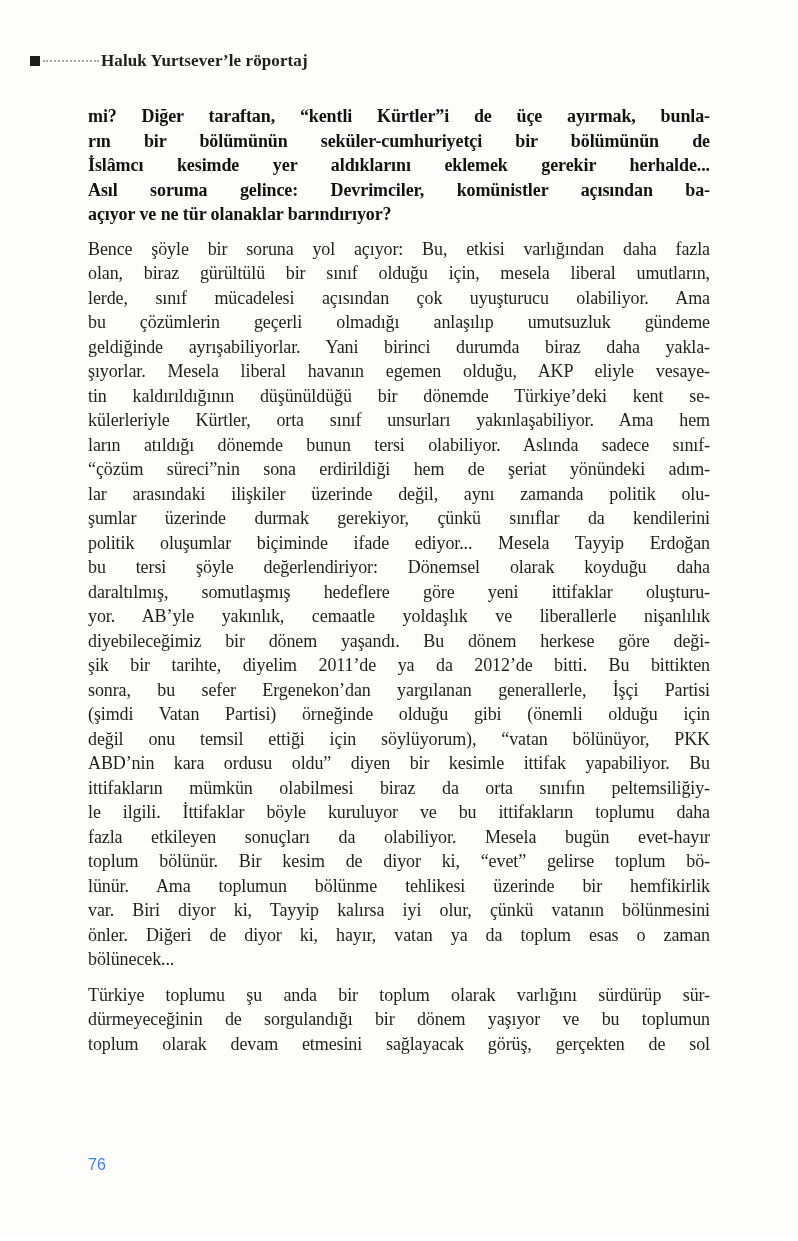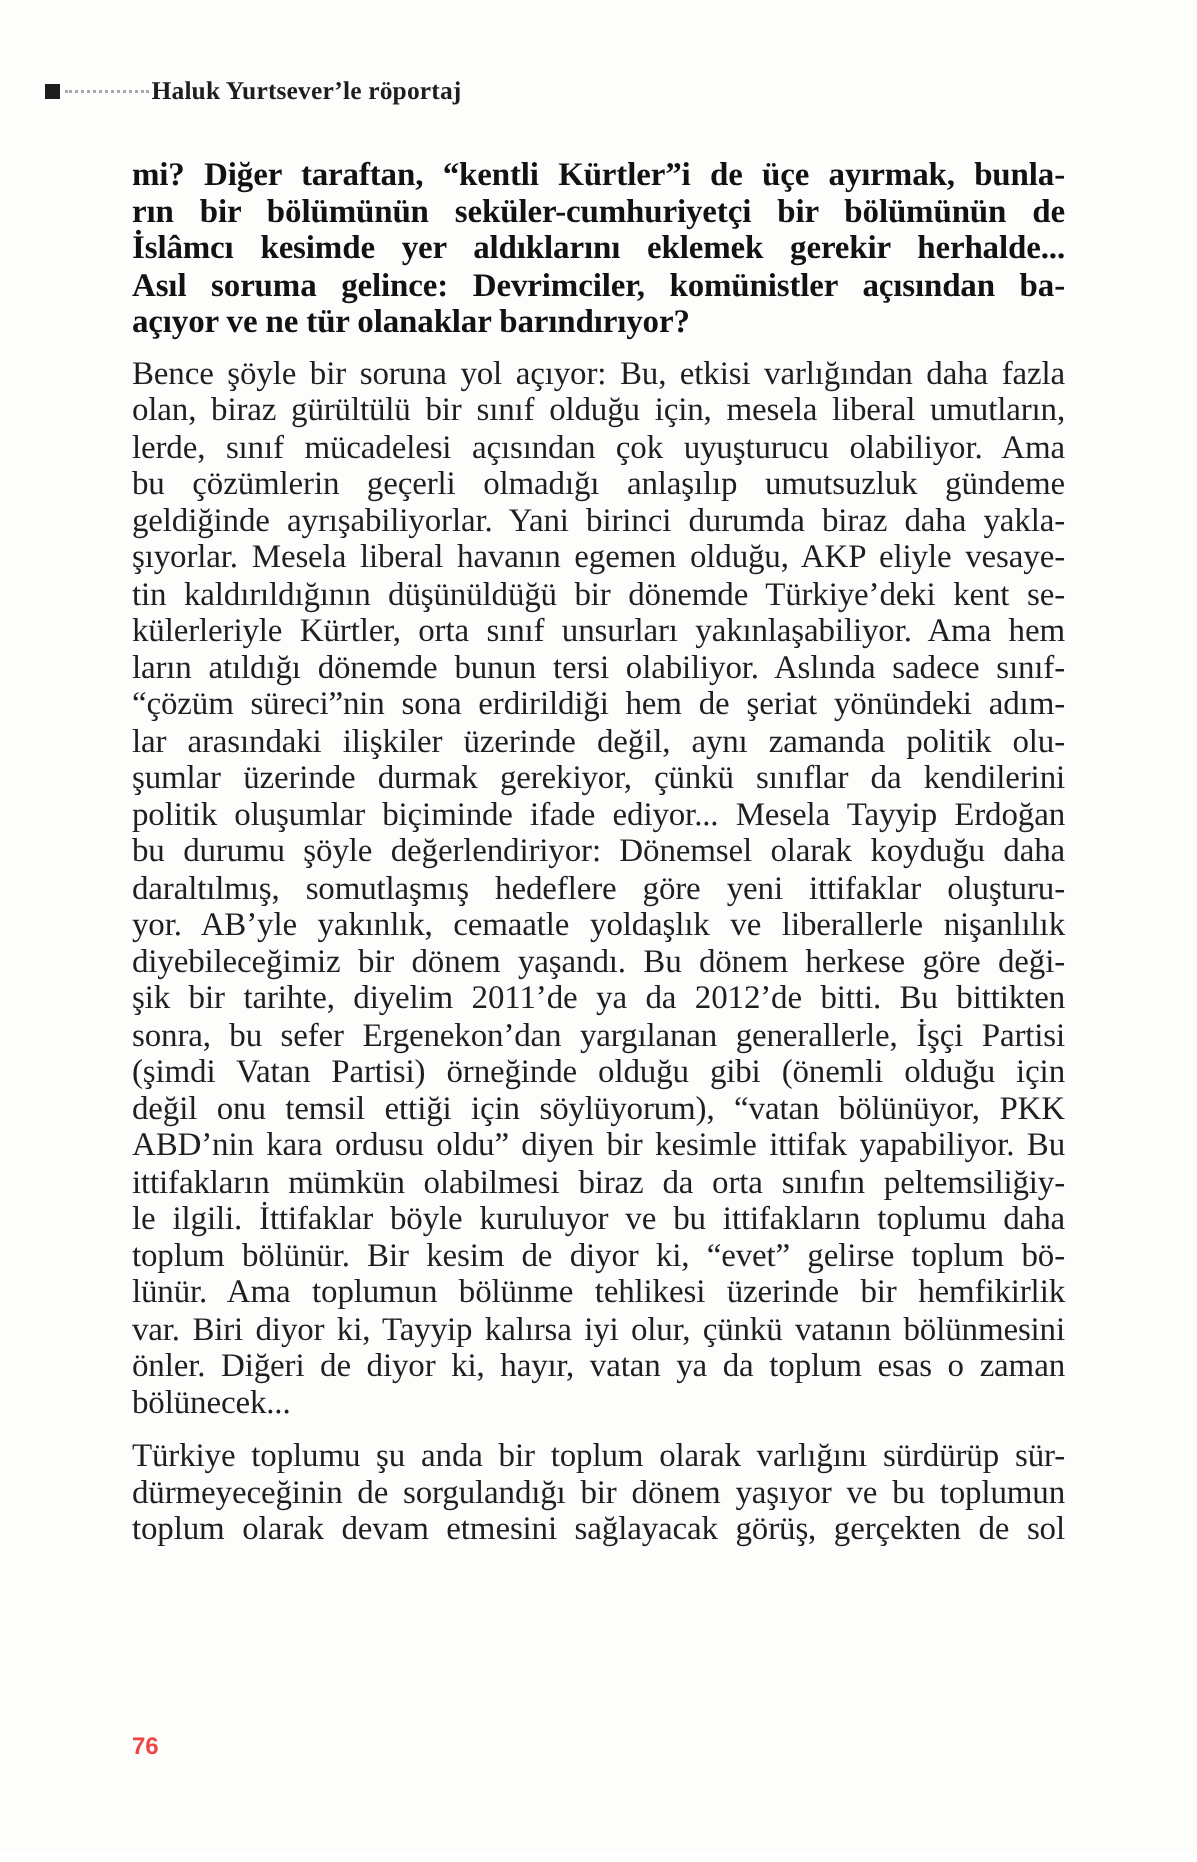--- a/index.html
+++ b/index.html
@@ -45,21 +45,21 @@
     letter-spacing: 0.1px;
     white-space: nowrap;
   }
   .column {
     position: absolute;
     left: 88px;
     top: 104px;
     width: 622px;
   }
   .para {
-    font-size: 22px;
+    font-size: 18px;
     line-height: 24.5px;
     color: #1f1f1f;
     margin: 0 0 11px 0;
   }
   .para.bold {
     font-weight: bold;
     color: #121212;
     margin-bottom: 10px;
   }
   .tline {
@@ -70,23 +70,23 @@
     white-space: normal;
   }
   .tline.left-last {
     text-align-last: left;
   }
   .pagenum {
     position: absolute;
     left: 88px;
     top: 1156px;
     font-family: "Liberation Sans", sans-serif;
-    font-weight: bold;
+    font-weight: normal;
     font-size: 16px;
-    color: #ef4444;
+    color: #3b82f6;
   }
 </style>
 </head>
 <body>
 
 <div class="page">
 
   <div class="header">
     <span class="sq"></span>
     <span class="dots"></span>
@@ -108,31 +108,32 @@
         <div class="tline">bu çözümlerin geçerli olmadığı anlaşılıp umutsuzluk gündeme</div>
         <div class="tline">geldiğinde ayrışabiliyorlar. Yani birinci durumda biraz daha yakla-</div>
         <div class="tline">şıyorlar. Mesela liberal havanın egemen olduğu, AKP eliyle vesaye-</div>
         <div class="tline">tin kaldırıldığının düşünüldüğü bir dönemde Türkiye’deki kent se-</div>
         <div class="tline">külerleriyle Kürtler, orta sınıf unsurları yakınlaşabiliyor. Ama hem</div>
         <div class="tline">ların atıldığı dönemde bunun tersi olabiliyor. Aslında sadece sınıf-</div>
         <div class="tline">“çözüm süreci”nin sona erdirildiği hem de şeriat yönündeki adım-</div>
         <div class="tline">lar arasındaki ilişkiler üzerinde değil, aynı zamanda politik olu-</div>
         <div class="tline">şumlar üzerinde durmak gerekiyor, çünkü sınıflar da kendilerini</div>
         <div class="tline">politik oluşumlar biçiminde ifade ediyor... Mesela Tayyip Erdoğan</div>
-        <div class="tline">bu durumu şöyle değerlendiriyor: Dönemsel olarak koyduğu daha</div>
+        <div class="tline">bu tersi şöyle değerlendiriyor: Dönemsel olarak koyduğu daha</div>
         <div class="tline">daraltılmış, somutlaşmış hedeflere göre yeni ittifaklar oluşturu-</div>
         <div class="tline">yor. AB’yle yakınlık, cemaatle yoldaşlık ve liberallerle nişanlılık</div>
         <div class="tline">diyebileceğimiz bir dönem yaşandı. Bu dönem herkese göre deği-</div>
         <div class="tline">şik bir tarihte, diyelim 2011’de ya da 2012’de bitti. Bu bittikten</div>
         <div class="tline">sonra, bu sefer Ergenekon’dan yargılanan generallerle, İşçi Partisi</div>
         <div class="tline">(şimdi Vatan Partisi) örneğinde olduğu gibi (önemli olduğu için</div>
         <div class="tline">değil onu temsil ettiği için söylüyorum), “vatan bölünüyor, PKK</div>
         <div class="tline">ABD’nin kara ordusu oldu” diyen bir kesimle ittifak yapabiliyor. Bu</div>
         <div class="tline">ittifakların mümkün olabilmesi biraz da orta sınıfın peltemsiliğiy-</div>
         <div class="tline">le ilgili. İttifaklar böyle kuruluyor ve bu ittifakların toplumu daha</div>
+        <div class="tline">fazla etkileyen sonuçları da olabiliyor. Mesela bugün evet-hayır</div>
         <div class="tline">toplum bölünür. Bir kesim de diyor ki, “evet” gelirse toplum bö-</div>
         <div class="tline">lünür. Ama toplumun bölünme tehlikesi üzerinde bir hemfikirlik</div>
         <div class="tline">var. Biri diyor ki, Tayyip kalırsa iyi olur, çünkü vatanın bölünmesini</div>
         <div class="tline">önler. Diğeri de diyor ki, hayır, vatan ya da toplum esas o zaman</div>
         <div class="tline left-last">bölünecek...</div>
       </div>
     <div class="para">
         <div class="tline">Türkiye toplumu şu anda bir toplum olarak varlığını sürdürüp sür-</div>
         <div class="tline">dürmeyeceğinin de sorgulandığı bir dönem yaşıyor ve bu toplumun</div>
         <div class="tline">toplum olarak devam etmesini sağlayacak görüş, gerçekten de sol</div>

